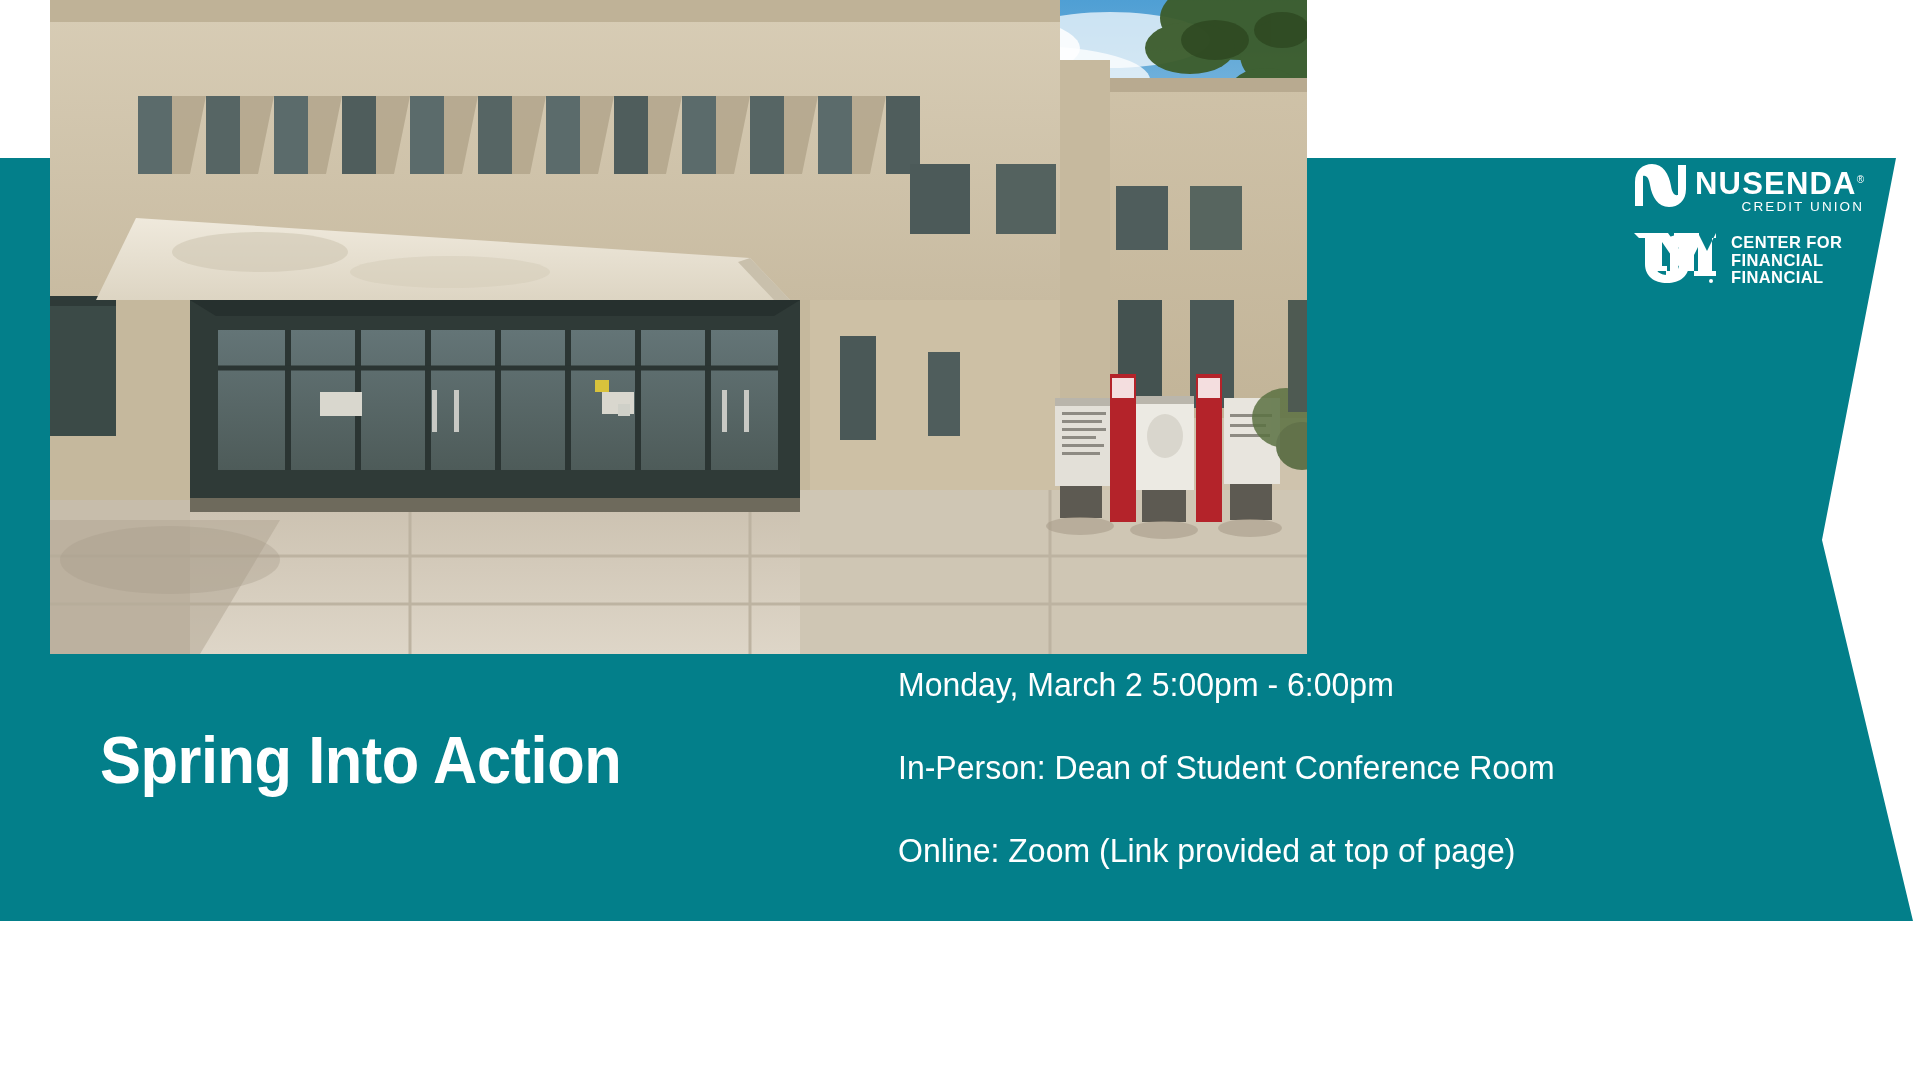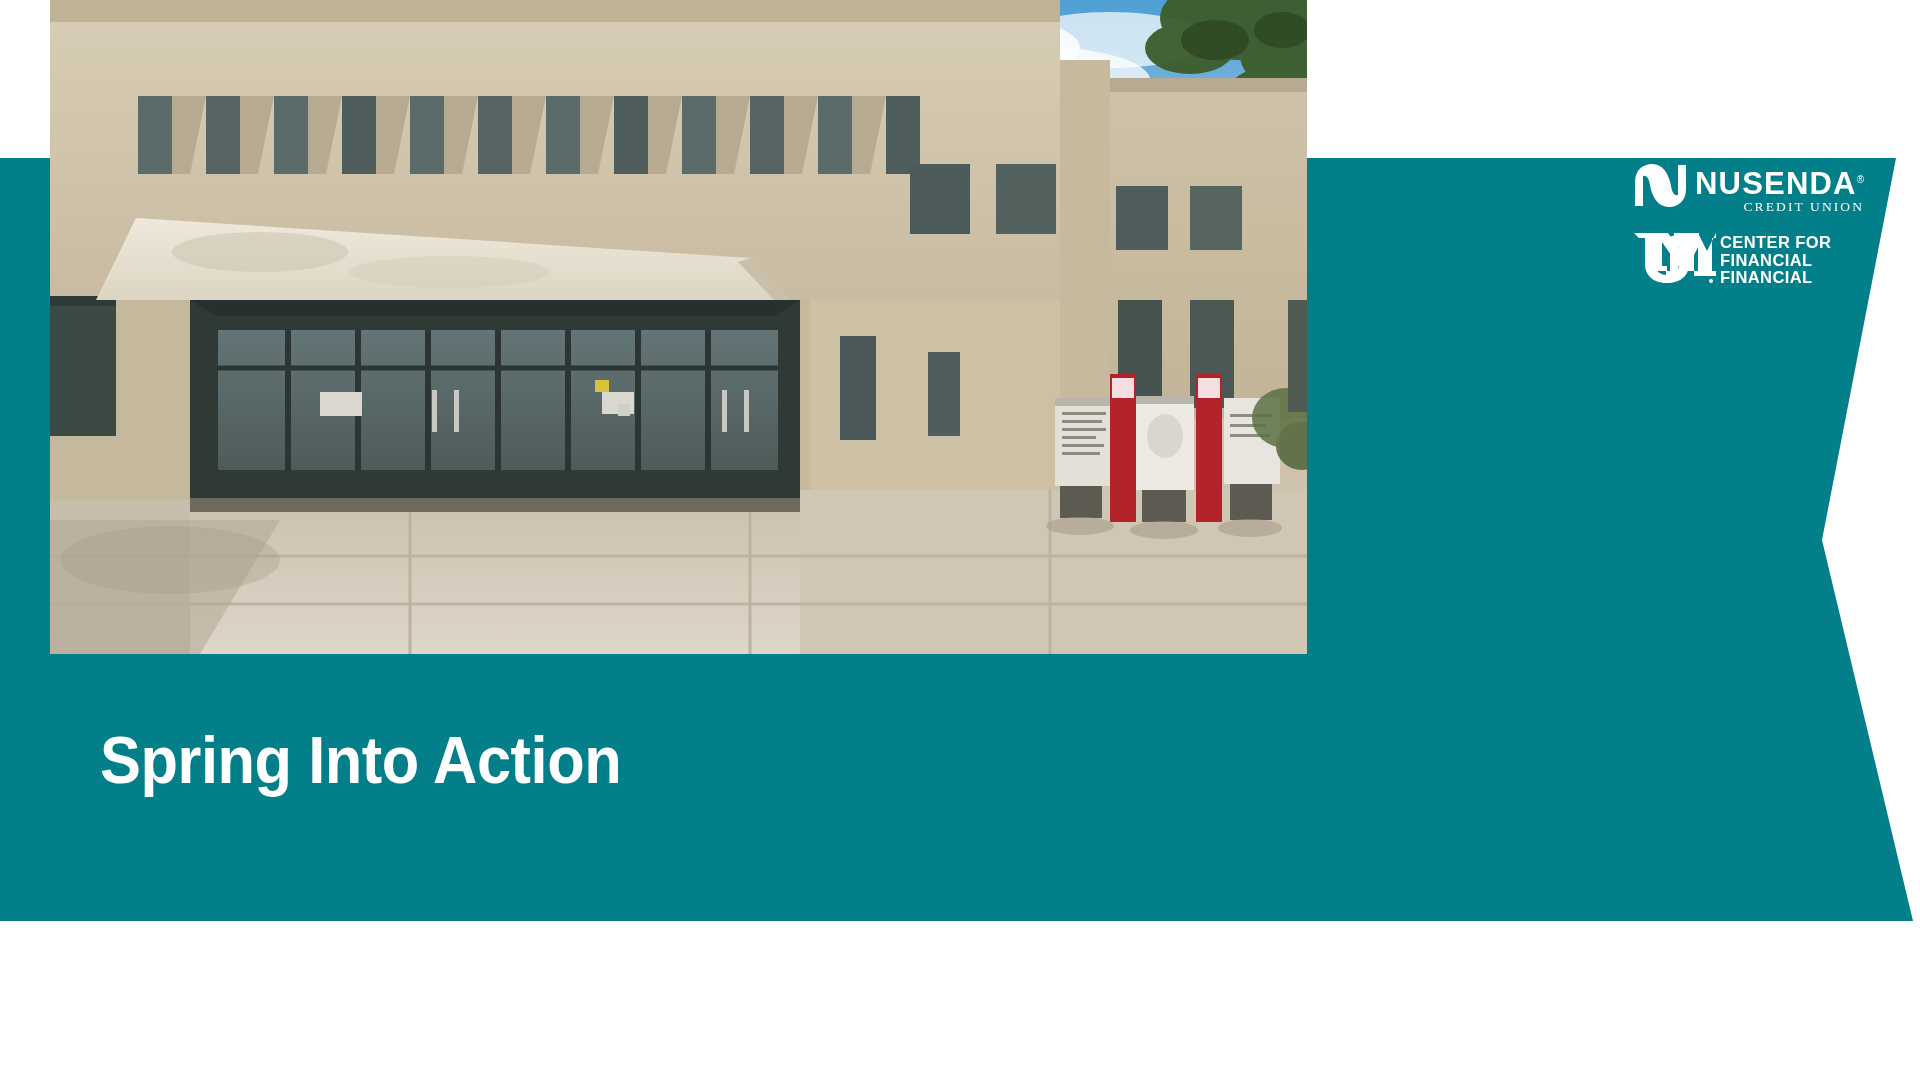--- a/index.html
+++ b/index.html
@@ -70,32 +70,32 @@
     position: relative;
     white-space: nowrap;
   }
   .nusenda-reg {
     font-size: 10px;
     vertical-align: super;
     letter-spacing: 0;
     font-weight: normal;
   }
   .nusenda-sub {
-    font-family: Liberation Serif, serif;
+    font-family: Liberation Sans, sans-serif;
     font-size: 13.5px;
     letter-spacing: 2.1px;
     color: #ffffff;
     line-height: 16px;
     white-space: nowrap;
   }
 
   .unm-row {
     display: flex;
     align-items: center;
-    gap: 4px;
+    gap: 15px;
     margin-top: 14px;
   }
   .cfc-lines {
     font-family: "Liberation Sans", sans-serif;
     font-weight: bold;
     font-size: 16.5px;
     letter-spacing: 0.4px;
     line-height: 17.5px;
     color: #ffffff;
     white-space: nowrap;
@@ -382,14 +382,19 @@
       <span class="cfc-lines">
         <div>CENTER FOR</div>
         <div>FINANCIAL</div>
         <div>FINANCIAL</div>
       </span>
     </div>
   </div>
 
   <div id="headline">Spring Into Action</div>
 
+  <div id="details">
+    <div class="detail-line">Monday, March 2 5:00pm - 6:00pm</div>
+    <div class="detail-line">In-Person: Dean of Student Conference Room</div>
+    <div class="detail-line">Online: Zoom (Link provided at top of page)</div>
+  </div>
 
 </div>
 
 </body></html>

